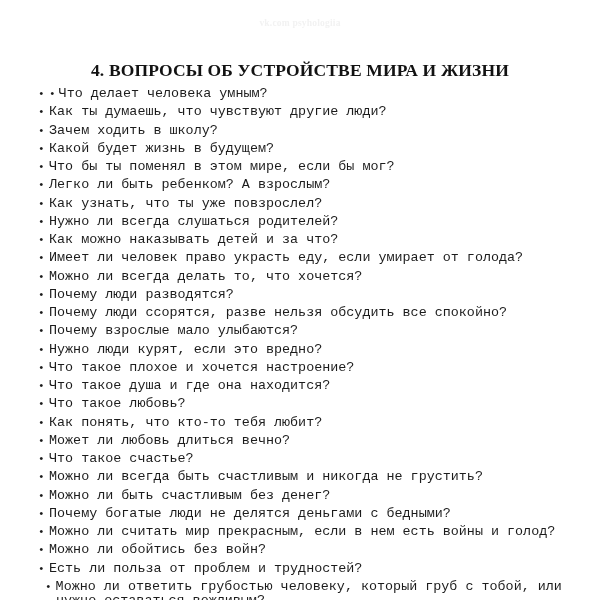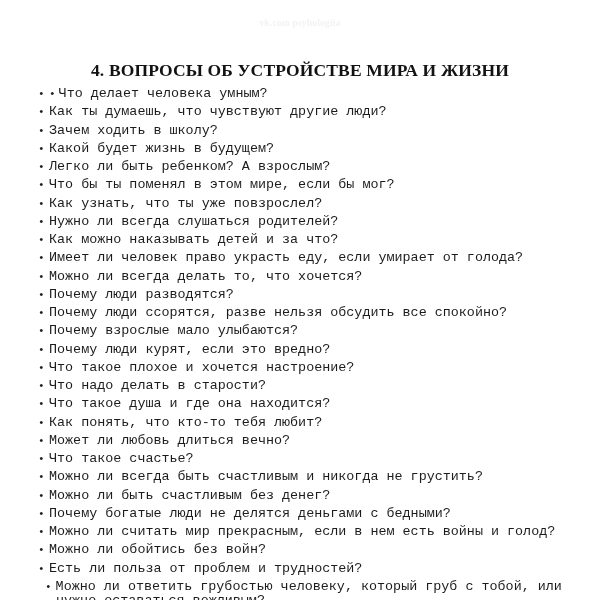--- a/index.html
+++ b/index.html
@@ -120,34 +120,34 @@
 
   <div class="watermark">vk.com psyhologiia</div>
 
   <h1 class="doc-title">4. ВОПРОСЫ ОБ УСТРОЙСТВЕ МИРА И ЖИЗНИ</h1>
 
   <ul class="question-list">
       <li class="question-item double-bullet"><span class="extra-bullet">•</span><span>Что делает человека умным?</span></li>
       <li class="question-item"><span>Как ты думаешь, что чувствуют другие люди?</span></li>
       <li class="question-item"><span>Зачем ходить в школу?</span></li>
       <li class="question-item"><span>Какой будет жизнь в будущем?</span></li>
+      <li class="question-item"><span>Что бы ты поменял в этом мире, если бы мог?</span></li>
       <li class="question-item"><span>Легко ли быть ребенком? А взрослым?</span></li>
-      <li class="question-item"><span>Что бы ты поменял в этом мире, если бы мог?</span></li>
       <li class="question-item"><span>Как узнать, что ты уже повзрослел?</span></li>
       <li class="question-item"><span>Нужно ли всегда слушаться родителей?</span></li>
       <li class="question-item"><span>Как можно наказывать детей и за что?</span></li>
       <li class="question-item"><span>Имеет ли человек право украсть еду, если умирает от голода?</span></li>
       <li class="question-item"><span>Можно ли всегда делать то, что хочется?</span></li>
       <li class="question-item"><span>Почему люди разводятся?</span></li>
       <li class="question-item"><span>Почему люди ссорятся, разве нельзя обсудить все спокойно?</span></li>
       <li class="question-item"><span>Почему взрослые мало улыбаются?</span></li>
-      <li class="question-item"><span>Почему люди курят, если это вредно?</span></li>
+      <li class="question-item"><span>Нужно люди курят, если это вредно?</span></li>
       <li class="question-item"><span>Что такое плохое и хочется настроение?</span></li>
-      <li class="question-item"><span>Что надо делать в старости?</span></li>
       <li class="question-item"><span>Что такое душа и где она находится?</span></li>
+      <li class="question-item"><span>Что такое любовь?</span></li>
       <li class="question-item"><span>Как понять, что кто-то тебя любит?</span></li>
       <li class="question-item"><span>Может ли любовь длиться вечно?</span></li>
       <li class="question-item"><span>Что такое счастье?</span></li>
       <li class="question-item"><span>Можно ли всегда быть счастливым и никогда не грустить?</span></li>
       <li class="question-item"><span>Можно ли быть счастливым без денег?</span></li>
       <li class="question-item"><span>Почему богатые люди не делятся деньгами с бедными?</span></li>
       <li class="question-item"><span>Можно ли считать мир прекрасным, если в нем есть войны и голод?</span></li>
       <li class="question-item"><span>Можно ли обойтись без войн?</span></li>
       <li class="question-item"><span>Есть ли польза от проблем и трудностей?</span></li>
       <li class="question-item wrapping"><span class="inline-bullet">•</span><span>Можно ли ответить грубостью человеку, который груб с тобой, или нужно оставаться вежливым?</span></li>

